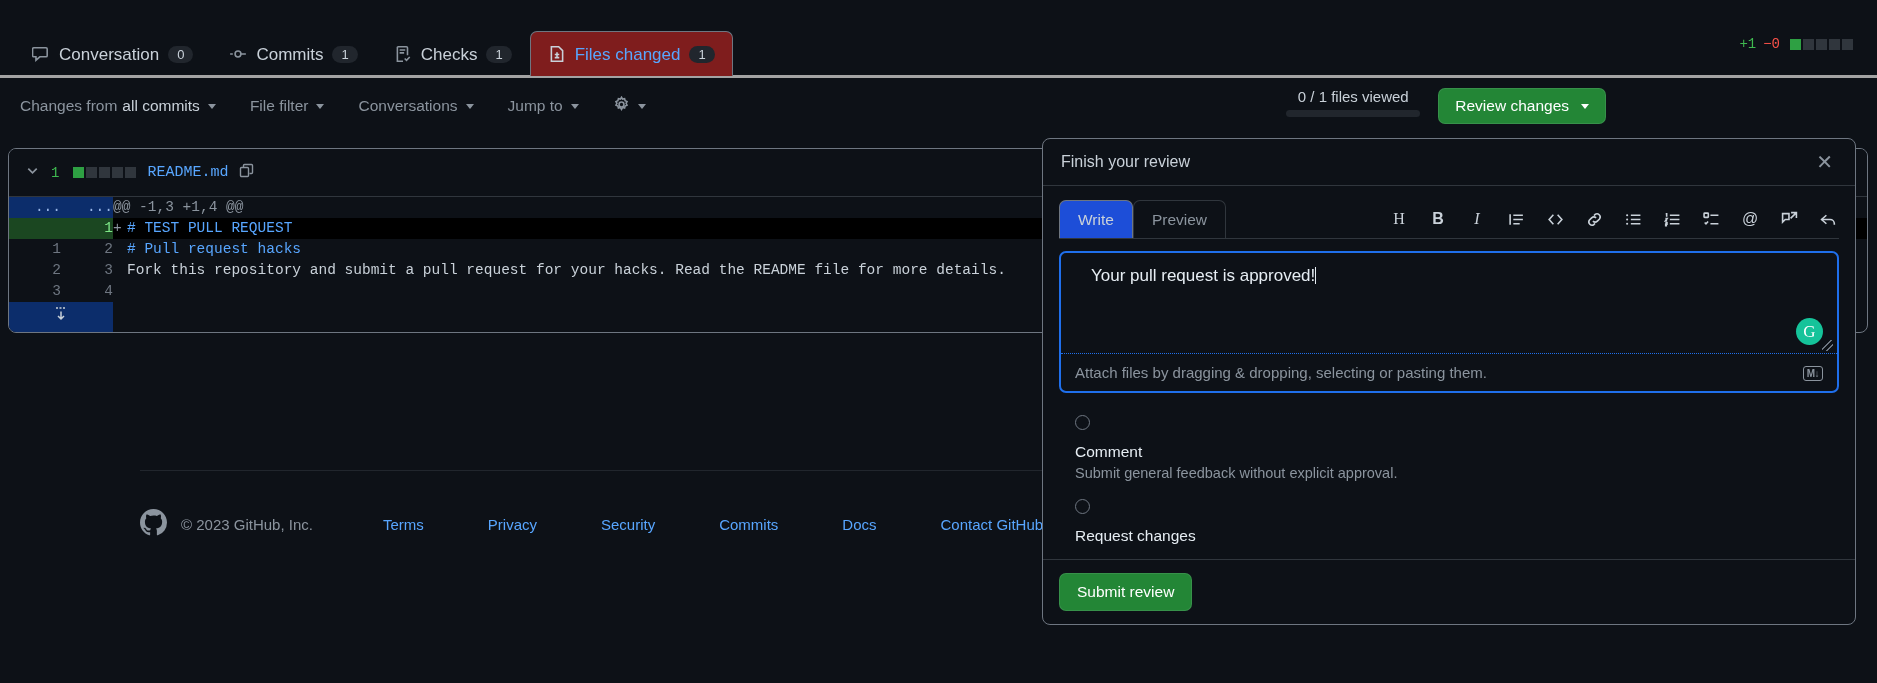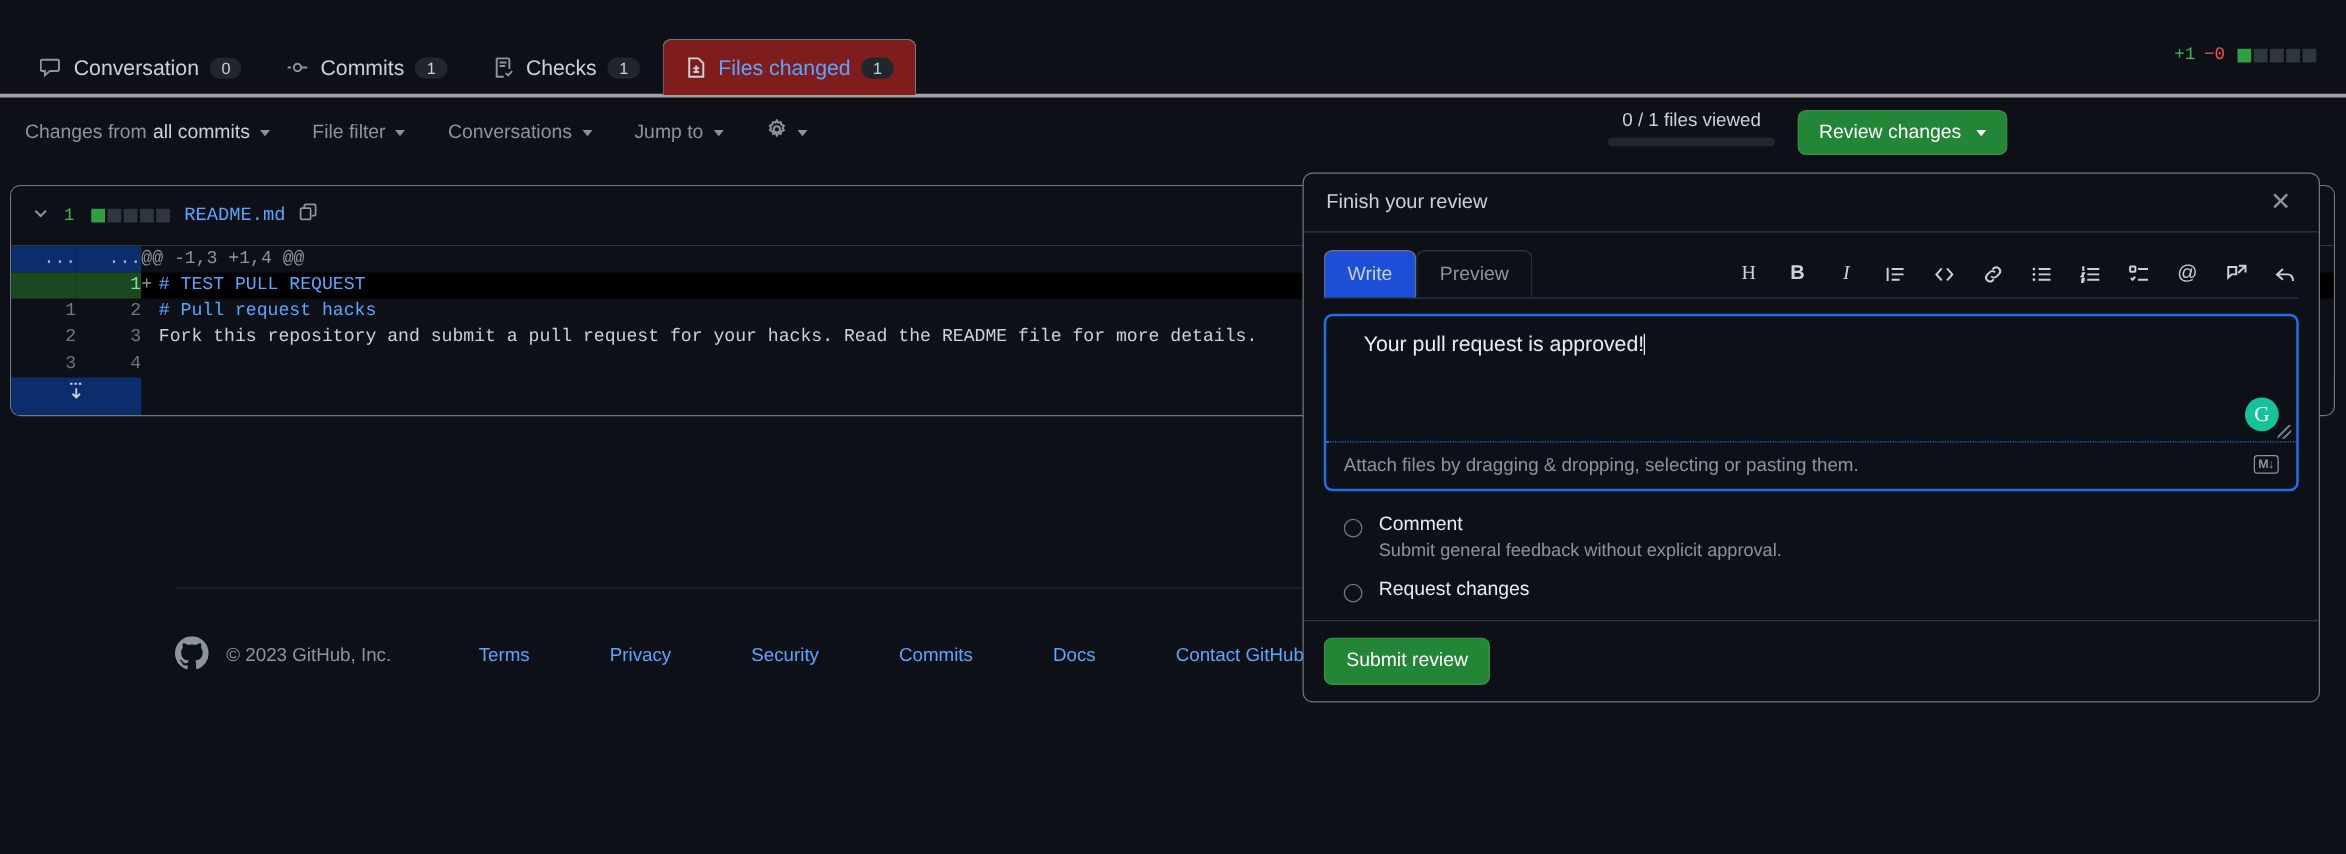--- a/index.html
+++ b/index.html
@@ -181,31 +181,31 @@
     display: flex; align-items: center; justify-content: center;
     color: #fff; font-size: 17px; font-family: "Liberation Serif", serif;
   }
   .resize-h {
     position: absolute; right: 4px; bottom: 40px; width: 11px; height: 11px;
     background: linear-gradient(135deg, transparent 40%, #6e7681 40%, #6e7681 50%, transparent 50%,
                 transparent 65%, #6e7681 65%, #6e7681 75%, transparent 75%);
   }
   .ta-foot {
     border-top: 1px dotted #1f6feb; padding: 10px 14px;
-    display: flex; align-items: flex-start; justify-content: space-between; gap: 44px;
+    display: flex; align-items: flex-end; justify-content: space-between; gap: 44px;
   }
   .ta-hint { font-size: 15px; color: #8b949e; }
   .md-badge {
     border: 1px solid #8b949e; border-radius: 3px; color: #8b949e;
     font-size: 10px; padding: 1px 3px; font-weight: bold;
     font-family: "Liberation Sans", sans-serif; letter-spacing: -0.5px;
   }
 
   .opts { padding: 18px 16px 0 16px; }
-  .opt { display: flex; gap: 13px; margin-bottom: 14px; }
+  .opt { display: flex; gap: 13px; margin-bottom: 14px; flex-direction: column; }
   .radio {
     width: 15px; height: 15px; border-radius: 50%; border: 1.5px solid #6e7681;
     flex: 0 0 15px; margin-top: 4px; cursor: pointer; background: transparent;
     position: relative;
   }
   .radio.checked { border-color: #1f6feb; background: #1f6feb; }
   .radio.checked::after {
     content: ""; position: absolute; left: 3.5px; top: 3.5px;
     width: 5px; height: 5px; border-radius: 50%; background: #0d1117;
   }

